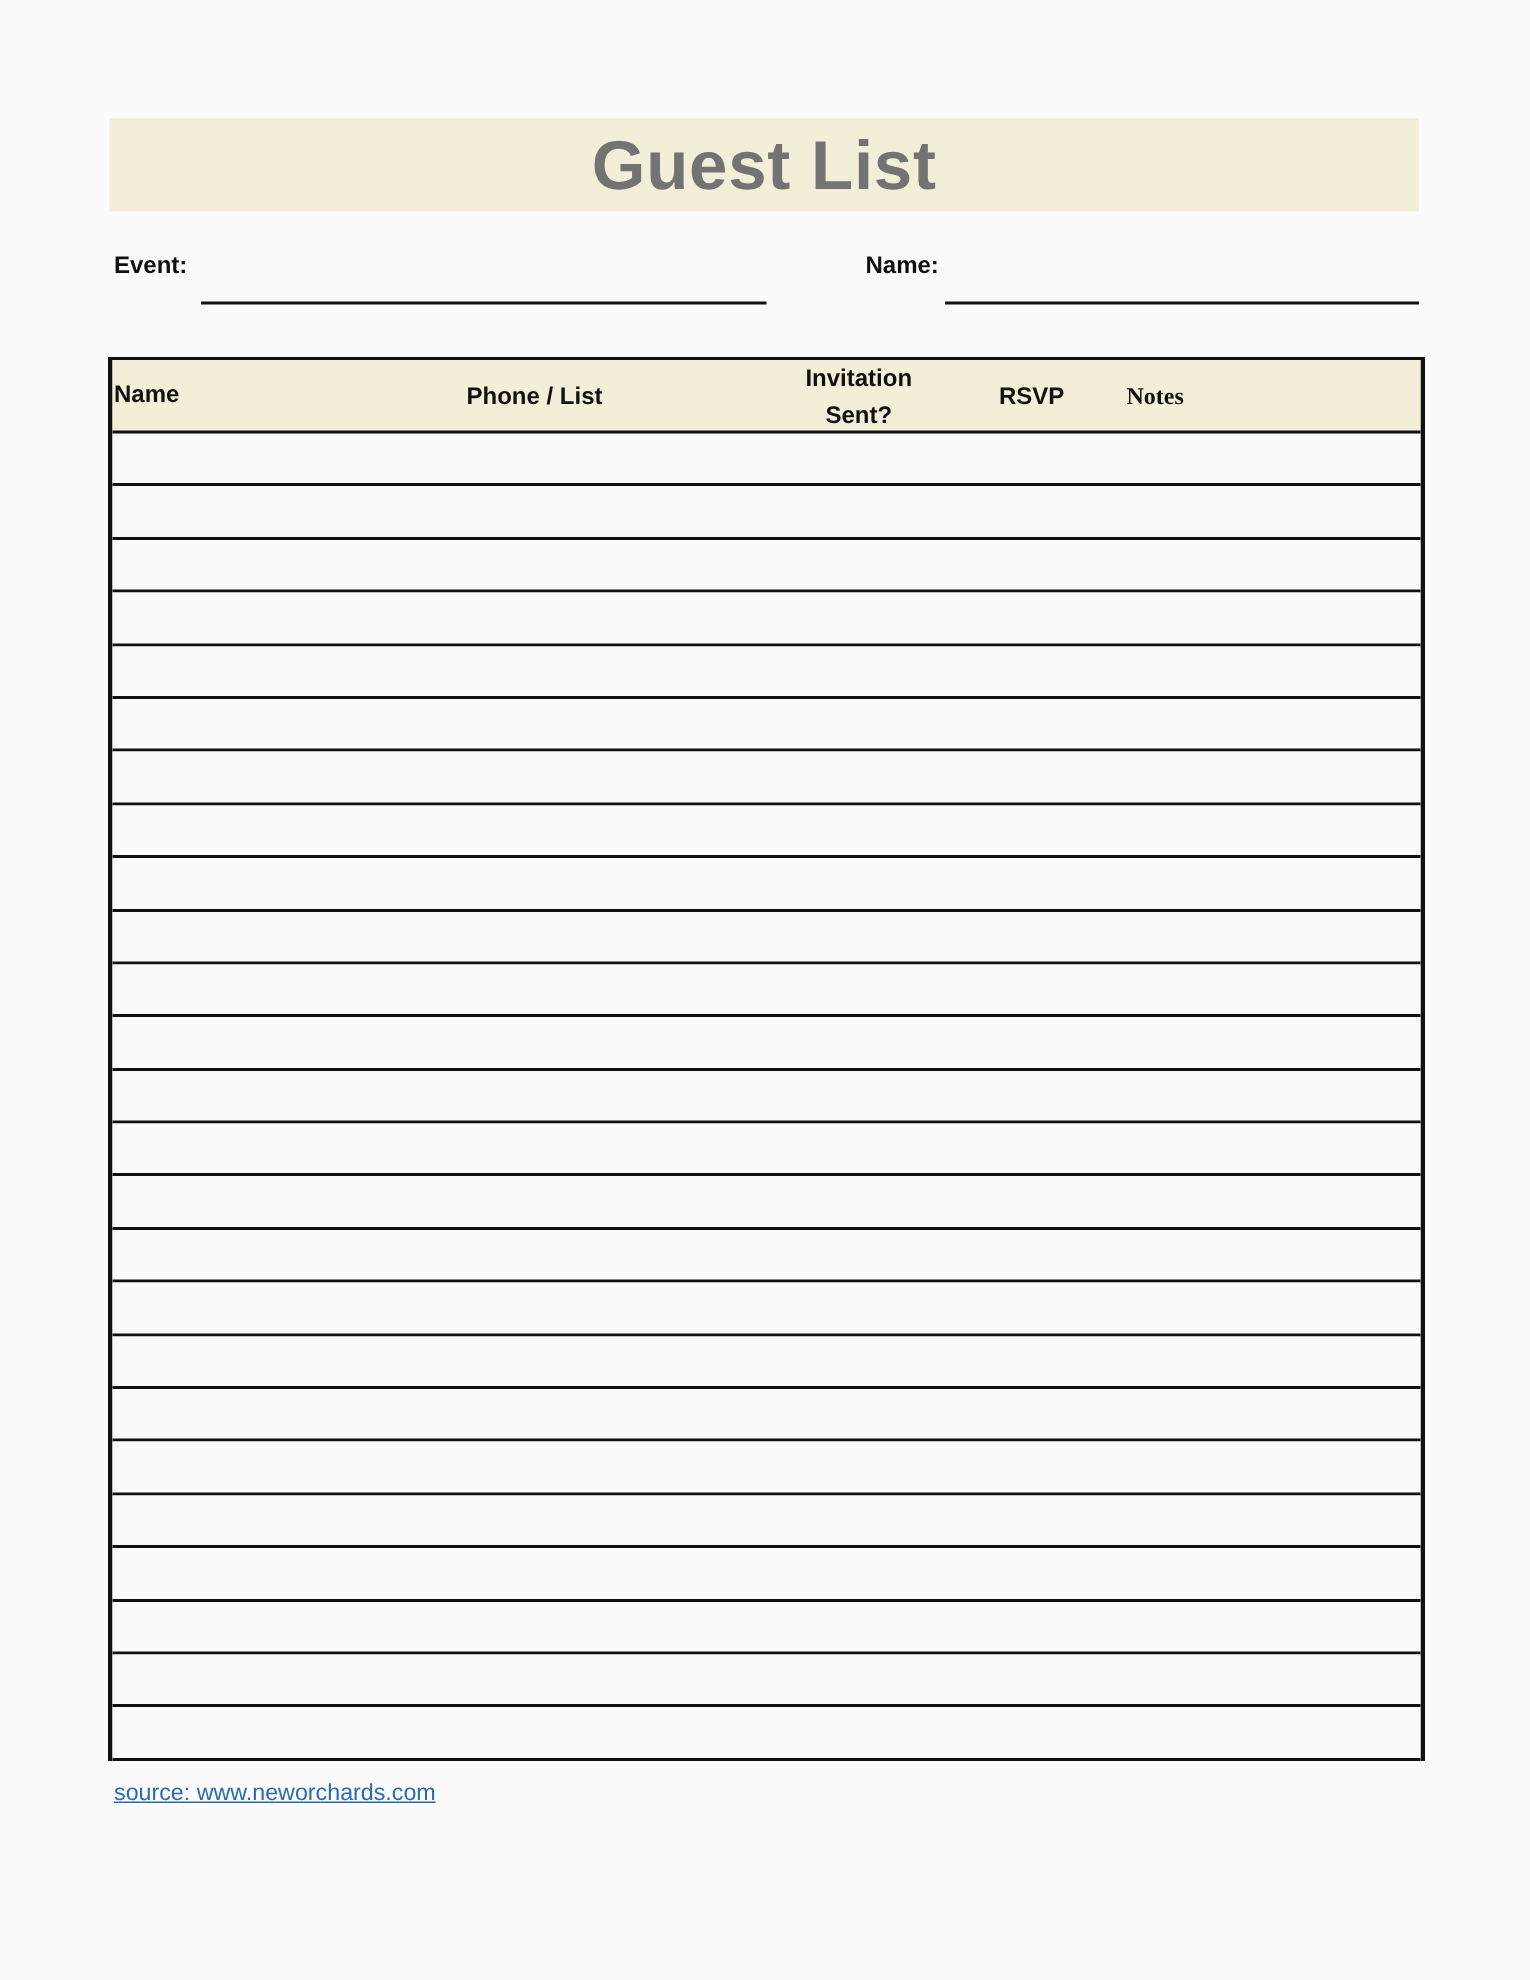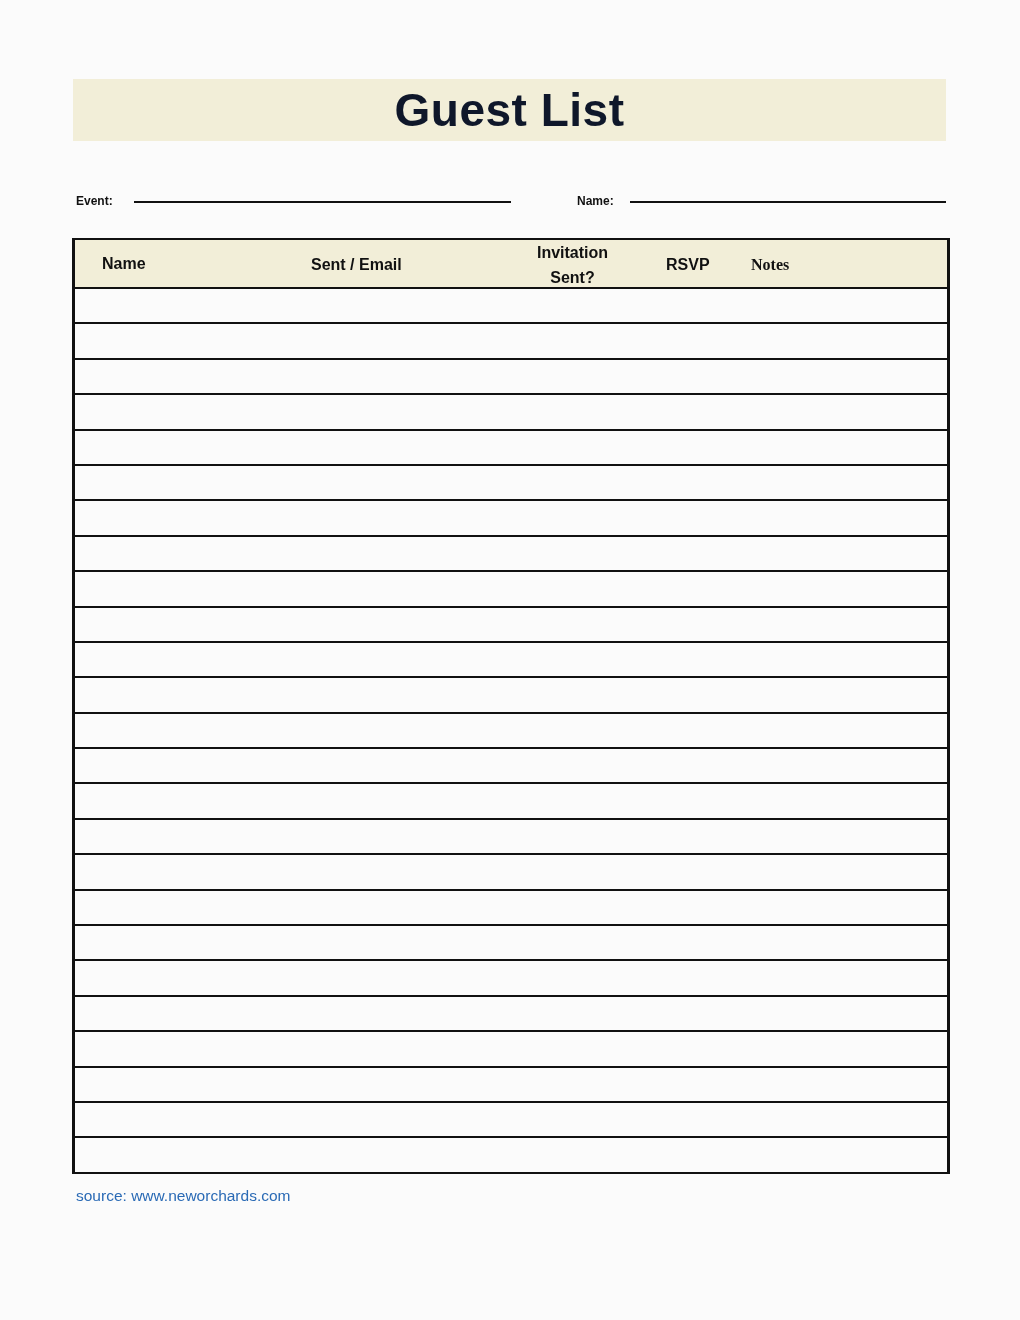--- a/index.html
+++ b/index.html
@@ -11,24 +11,24 @@
     color: #111;
     overflow: hidden;
   }
   .title-banner {
     position: absolute; left: 73px; top: 79px; width: 873px; height: 62px;
     background: #f2eed8;
     display: flex; align-items: center; justify-content: center;
   }
   .title-banner h1 {
     margin: 0; font-size: 46px; font-weight: bold; letter-spacing: 0.5px;
-    color: #0f172a; font-family: "Liberation Sans", sans-serif;
+    color: #737373; font-family: "Liberation Sans", sans-serif;
   }
   .field-label {
-    position: absolute; font-size: 12px; font-weight: bold; top: 194px;
+    position: absolute; font-size: 16px; font-weight: bold; top: 169px;
   }
   .field-line {
     position: absolute; top: 201px; height: 0; border-top: 2px solid #111;
   }
   .table {
     position: absolute; left: 72px; top: 238px; width: 872px;
     border-left: 3px solid #111; border-right: 3px solid #111; border-top: 2px solid #111;
     box-sizing: content-box;
   }
   .thead {
@@ -37,40 +37,40 @@
   }
   .th {
     position: absolute; font-size: 16px; font-weight: bold; line-height: 25px;
     text-align: center;
   }
   .row {
     height: 33.4px; border-bottom: 2px solid #111; background: #fbfbfb;
   }
   .source-link {
     position: absolute; left: 76px; top: 1187px;
-    font-size: 15.5px; color: #2a6ab5; 
+    font-size: 15.5px; color: #2a6ab5; text-decoration: underline;
   }
 </style>
 </head>
 <body>
 
 <div class="title-banner">
   <h1>Guest List</h1>
 </div>
 
 <span class="field-label" style="left:76px;">Event:</span>
 <div class="field-line" style="left:134px; width:377px;"></div>
 
 <span class="field-label" style="left:577px;">Name:</span>
 <div class="field-line" style="left:630px; width:316px;"></div>
 
 <div class="table">
   <div class="thead">
-    <span class="th" style="left:1px; top:11px; text-align:left;margin-left:26px;">Name</span>
-    <span class="th" style="left:236px; top:12px;">Sent / Email</span>
+    <span class="th" style="left:1px; top:11px; text-align:left;">Name</span>
+    <span class="th" style="left:236px; top:12px;">Phone / List</span>
     <span class="th" style="left:455px; top:0px; width:85px;">
       <span>Invitation</span><br>
       <span>Sent?</span>
     </span>
     <span class="th" style="left:591px; top:12px;text-align:right;">RSVP</span>
     <span class="th" style="left:676px; top:12px;font-family:Liberation Serif, serif;">Notes</span>
   </div>
   <div id="rows">
       <div class="row"></div>
       <div class="row"></div>

